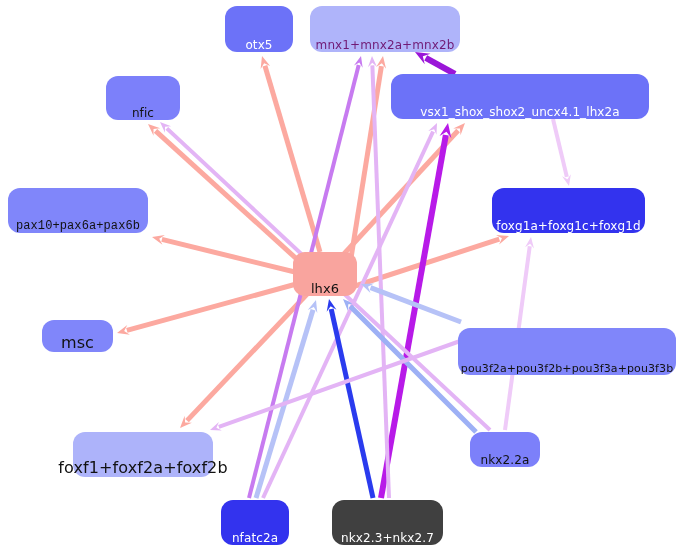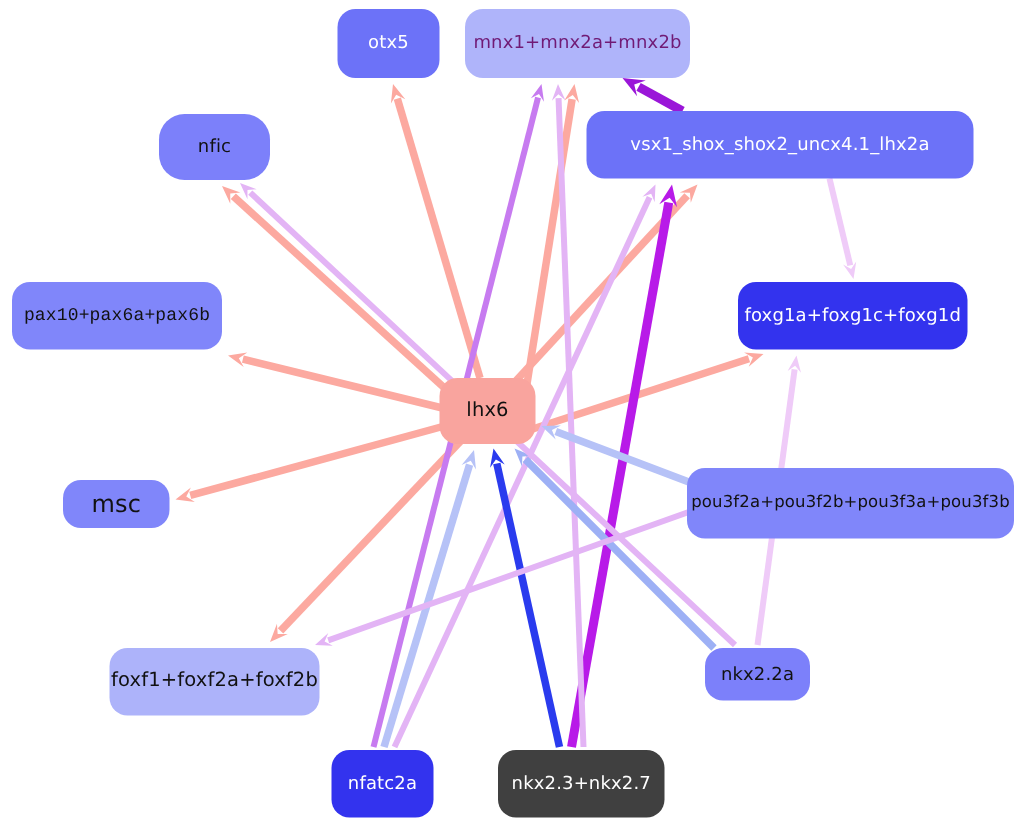--- a/index.html
+++ b/index.html
@@ -23,21 +23,21 @@
     left: 0;
     top: 0;
     width: 690px;
     height: 551px;
     pointer-events: none;
   }
   .node {
     position: absolute;
     box-sizing: border-box;
     display: flex;
-    align-items: center;
+    align-items: flex-end;
     justify-content: center;
     border-radius: 12px;
     text-align: center;
     line-height: 1.1;
     white-space: nowrap;
     cursor: pointer;
   }
   .node-label {
     display: block;
     padding: 0 6px;
@@ -136,42 +136,42 @@
       </g>
     </svg>
 
   <div id="node-layer">
       <div class="node" style="left: 225px; top: 6px; width: 68px; height: 46px; background: rgb(108, 114, 248); color: rgb(255, 255, 255); font-size: 12px;">
         <span class="node-label">otx5</span>
       </div>
       <div class="node" style="left: 310px; top: 6px; width: 150px; height: 46px; background: rgb(175, 180, 250); color: #701a75; font-size: 12px;">
         <span class="node-label">mnx1+mnx2a+mnx2b</span>
       </div>
-      <div class="node" style="left: 106px; top: 76px; width: 74px; height: 44px; background: rgb(124, 128, 250); color: rgb(17, 17, 17); font-size: 12px; border-radius: 17px;">
+      <div class="node" style="left: 106px; top: 76px; width: 74px; height: 44px; background: rgb(124, 128, 250); color: rgb(17, 17, 17); font-size: 12px;">
         <span class="node-label">nfic</span>
       </div>
       <div class="node" style="left: 391px; top: 74px; width: 258px; height: 45px; background: rgb(108, 114, 248); color: rgb(255, 255, 255); font-size: 12px;">
         <span class="node-label">vsx1_shox_shox2_uncx4.1_lhx2a</span>
       </div>
       <div class="node" style="left: 8px; top: 188px; width: 140px; height: 45px; background: rgb(128, 134, 250); color: rgb(17, 17, 17); font-size: 12px; font-family: Liberation Mono, monospace;">
         <span class="node-label">pax10+pax6a+pax6b</span>
       </div>
       <div class="node" style="left: 492px; top: 188px; width: 153px; height: 45px; background: rgb(51, 51, 238); color: rgb(255, 255, 255); font-size: 12px;">
         <span class="node-label">foxg1a+foxg1c+foxg1d</span>
       </div>
       <div class="node" style="left: 293px; top: 252px; width: 64px; height: 44px; background: rgb(249, 164, 158); color: rgb(17, 17, 17); font-size: 13px;">
         <span class="node-label">lhx6</span>
       </div>
       <div class="node" style="left: 42px; top: 320px; width: 71px; height: 32px; background: rgb(128, 134, 250); color: rgb(17, 17, 17); font-size: 16px;">
         <span class="node-label">msc</span>
       </div>
-      <div class="node" style="left: 458px; top: 312px; width: 218px; height: 47px; background: rgb(128, 134, 250); color: rgb(17, 17, 17); font-size: 11px;">
+      <div class="node" style="left: 458px; top: 328px; width: 218px; height: 47px; background: rgb(128, 134, 250); color: rgb(17, 17, 17); font-size: 11px;">
         <span class="node-label">pou3f2a+pou3f2b+pou3f3a+pou3f3b</span>
       </div>
-      <div class="node" style="left: 73px; top: 432px; width: 140px; height: 45px; background: rgb(173, 179, 250); color: rgb(17, 17, 17); font-size: 13px;">
+      <div class="node" style="left: 73px; top: 432px; width: 140px; height: 45px; background: rgb(173, 179, 250); color: rgb(17, 17, 17); font-size: 16px;">
         <span class="node-label">foxf1+foxf2a+foxf2b</span>
       </div>
       <div class="node" style="left: 470px; top: 432px; width: 70px; height: 35px; background: rgb(124, 128, 250); color: rgb(17, 17, 17); font-size: 12px;">
         <span class="node-label">nkx2.2a</span>
       </div>
       <div class="node" style="left: 221px; top: 500px; width: 68px; height: 45px; background: rgb(51, 51, 238); color: rgb(255, 255, 255); font-size: 12px;">
         <span class="node-label">nfatc2a</span>
       </div>
       <div class="node" style="left: 332px; top: 500px; width: 111px; height: 45px; background: #404040; color: rgb(255, 255, 255); font-size: 12px;">
         <span class="node-label">nkx2.3+nkx2.7</span>

